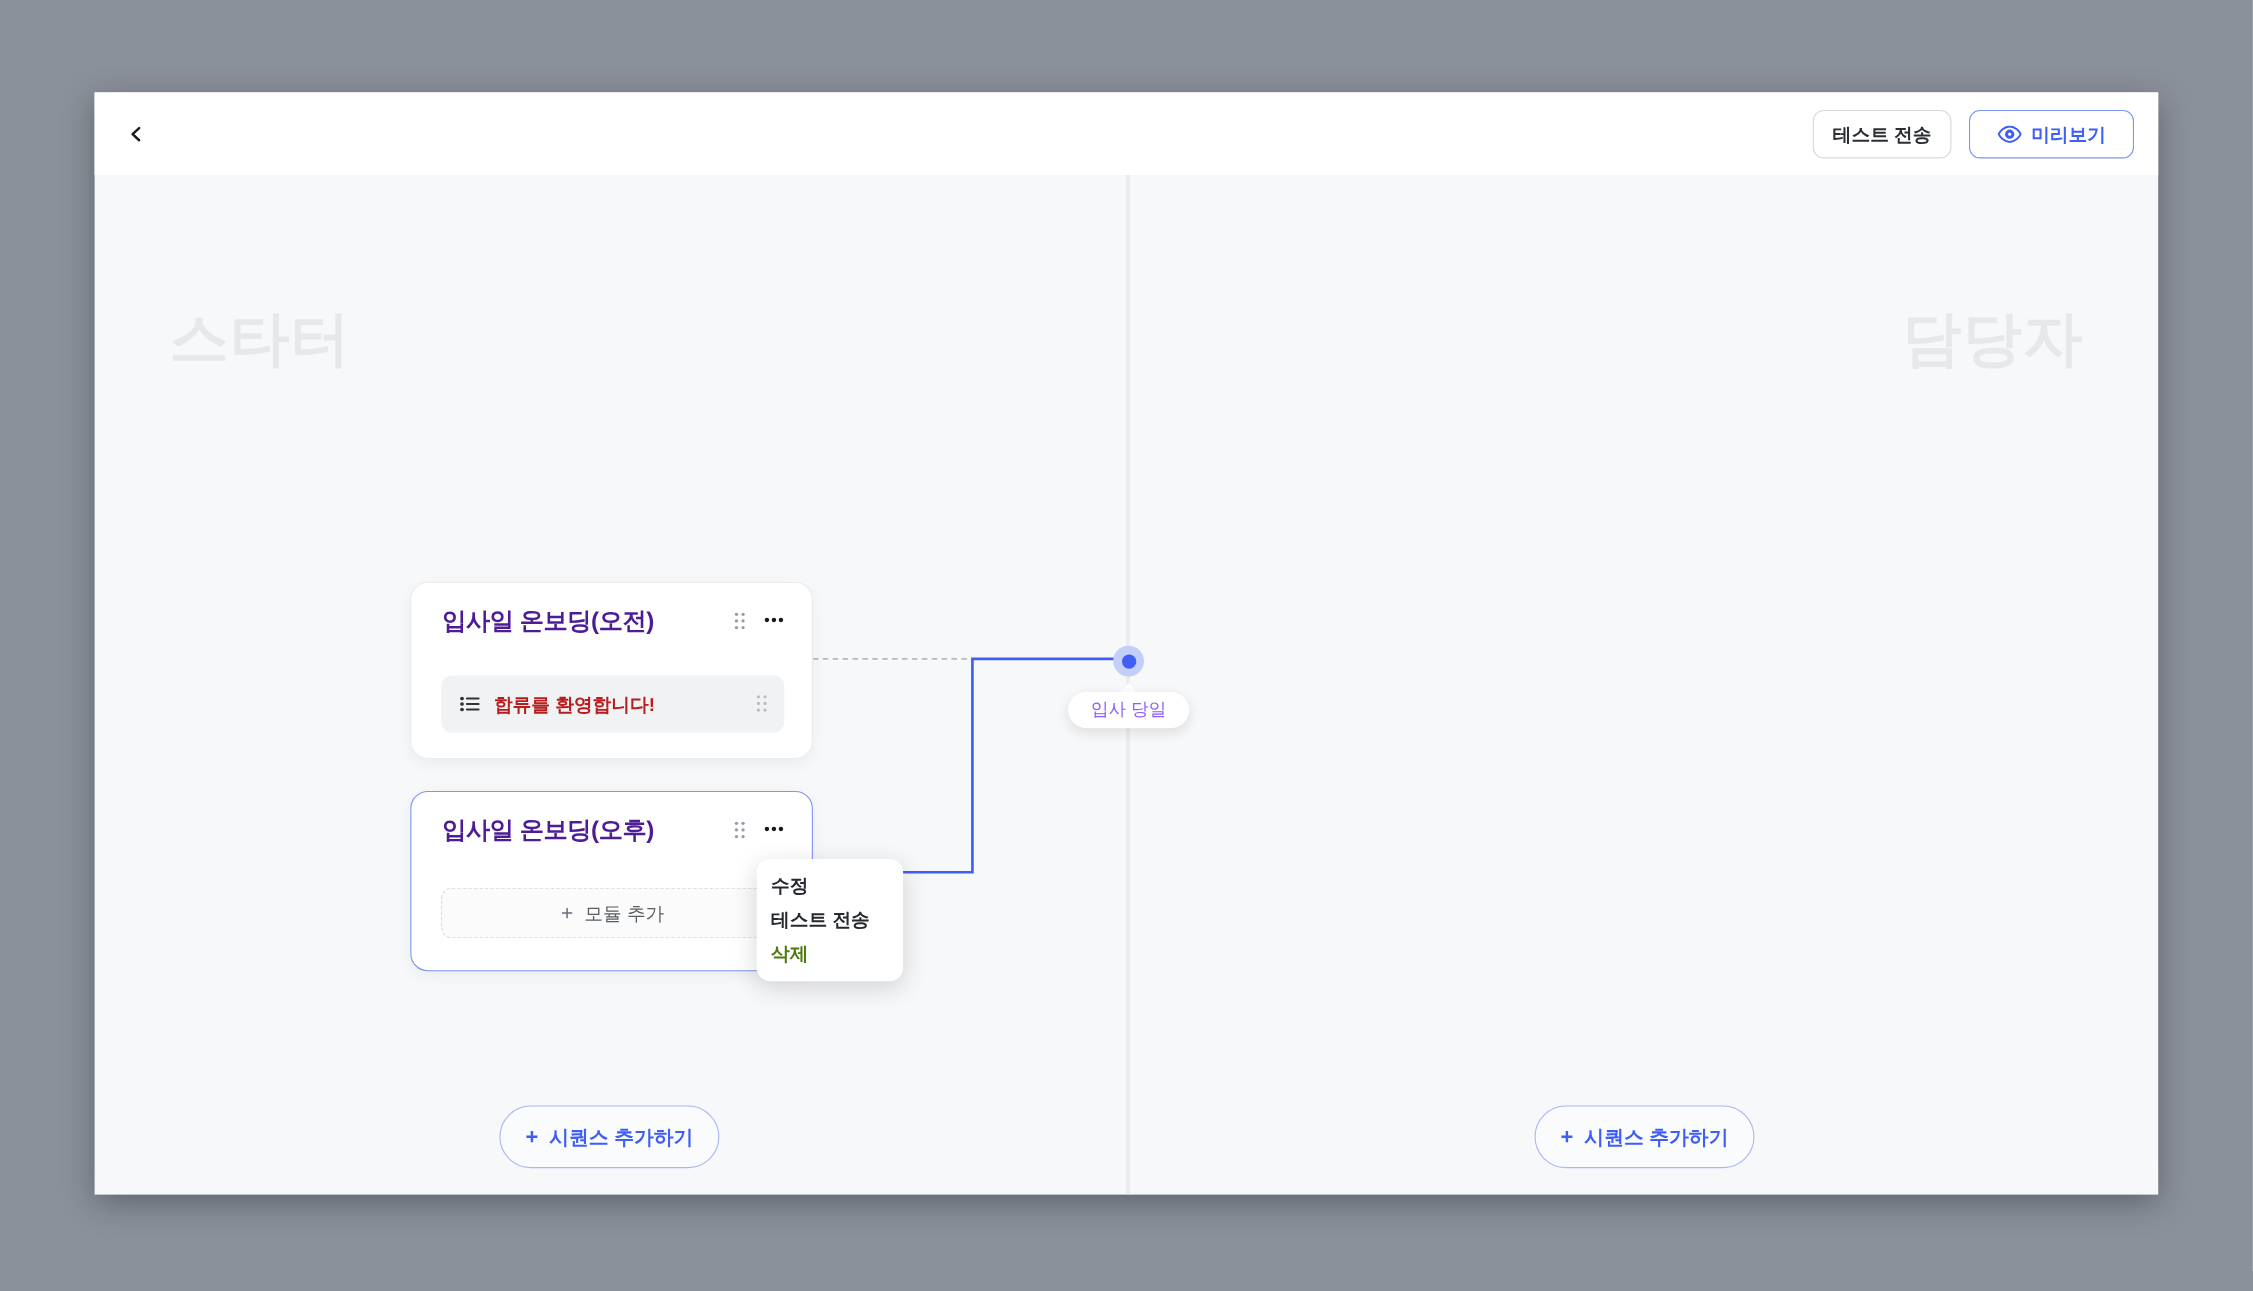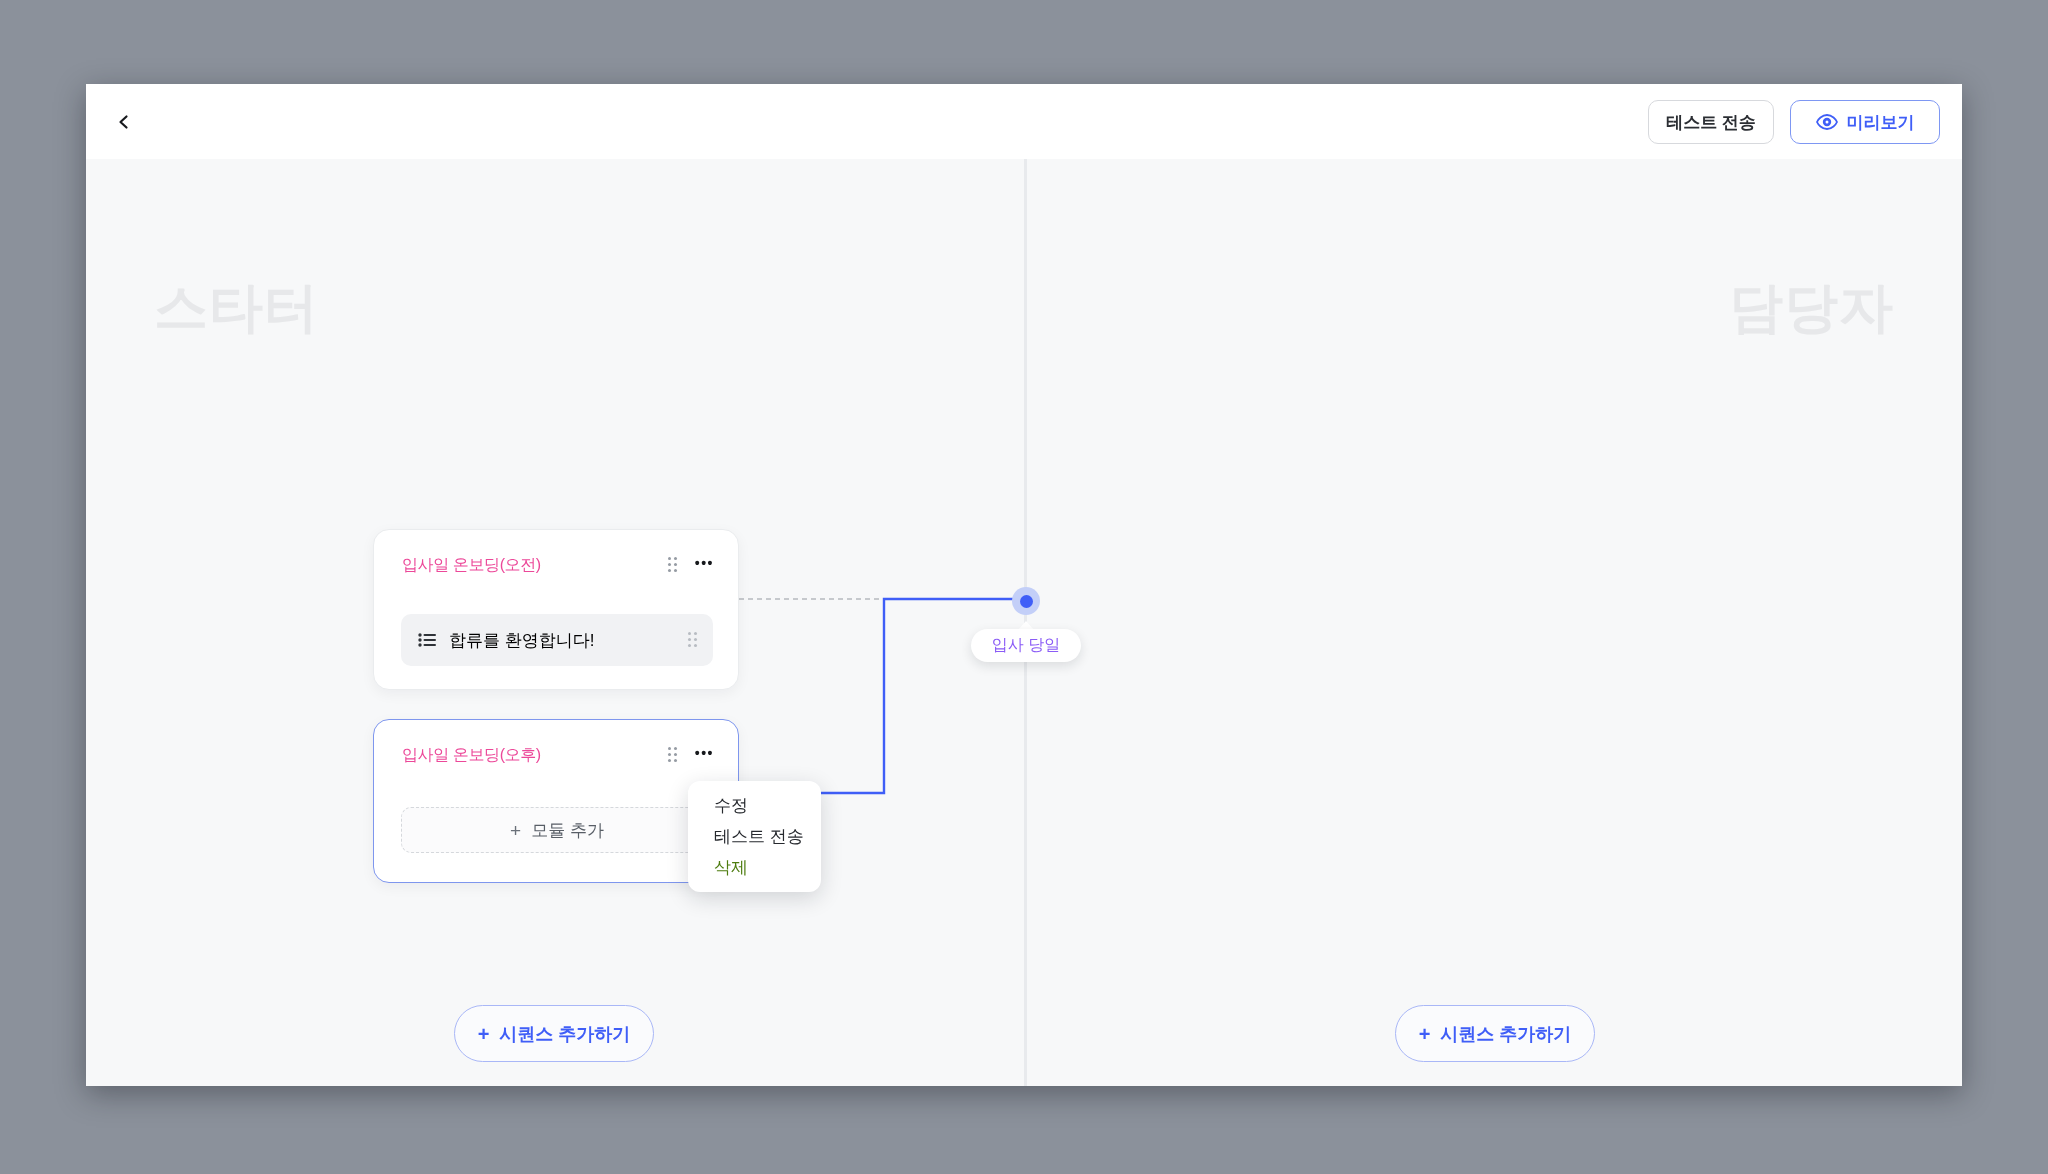--- a/index.html
+++ b/index.html
@@ -49,40 +49,40 @@
     position:absolute; left:287px; width:366px; background:#ffffff;
     border:1px solid #eaecee; border-radius:16px;
     box-shadow:0 4px 14px rgba(23,28,38,.05);
   }
   .card1 { top:370px; height:161px; }
   .card2 { top:560px; height:164px; border:1.5px solid #7e96ee; }
   .card-head {
     position:absolute; left:28px; right:24px; top:20px; height:30px;
     display:flex; align-items:center;
   }
-  .card-title { font-size:16px; font-weight:400; color:#ec4899; letter-spacing:-.4px; flex:1; white-space:nowrap; }
+  .card-title { font-size:22px; font-weight:700; color:#4c1d95; letter-spacing:-.4px; flex:1; white-space:nowrap; }
   .dots6 {
     position:relative; width:11px; height:17px; margin-right:16px; cursor:grab; flex:none;
   }
   .dots6 i {
     position:absolute; left:0; top:0; width:3px; height:3px; border-radius:50%;
     background:#969ca4;
     box-shadow:6px 0 0 #969ca4, 0 6px 0 #969ca4, 6px 6px 0 #969ca4, 0 12px 0 #969ca4, 6px 12px 0 #969ca4;
   }
   .dots6.lite i { background:#b8bcc2; box-shadow:6px 0 0 #b8bcc2, 0 6px 0 #b8bcc2, 6px 6px 0 #b8bcc2, 0 12px 0 #b8bcc2, 6px 12px 0 #b8bcc2; }
   .ellipsis-btn {
     font-size:14px; letter-spacing:1.5px; color:#17191d; font-weight:700;
     cursor:pointer; line-height:1; padding:4px 0 8px; flex:none;
   }
   .module-row {
     position:absolute; left:27px; top:84px; width:312px; height:52px;
     background:#f1f2f4; border-radius:10px;
     display:flex; align-items:center; padding:0 14px 0 16px; gap:12px;
   }
-  .module-label { flex:1; font-size:17px; color:#000000; font-weight:400; white-space:nowrap; }
+  .module-label { flex:1; font-size:17px; color:#b91c1c; font-weight:700; white-space:nowrap; }
   .add-module-btn {
     position:absolute; left:27px; top:87px; width:312px; height:46px;
     border:1px dashed #d5d8dc; border-radius:10px; background:#fbfbfc;
     display:flex; align-items:center; justify-content:center; gap:10px;
     font-size:17px; color:#585e66; cursor:pointer;
   }
   .plus-glyph { font-size:19px; color:#6a7079; line-height:1; }
   
   .node-halo {
     position:absolute; left:926px; top:428px; width:28px; height:28px; border-radius:50%;
@@ -100,22 +100,22 @@
     border-left:8px solid transparent; border-right:8px solid transparent;
     border-bottom:9px solid #ffffff;
   }
   
   .ctx-menu {
     position:absolute; left:602px; top:622px; width:133px;
     background:#ffffff; border-radius:12px; box-shadow:0 6px 22px rgba(20,25,35,.16);
     padding:9px 0; z-index:5;
   }
   .ctx-item {
-    height:31px; display:flex; align-items:center; padding:0 26px;
-    font-size:17px; color:#26292e; cursor:pointer; white-space:nowrap;
+    height:31px; display:flex; align-items:center; padding:0 13px;
+    font-size:17px; color:#26292e; cursor:pointer; white-space:nowrap;font-weight:bold;
   }
   .ctx-item.danger { color:#4d7c0f; }
   
   .seq-btn {
     position:absolute; top:846px; width:200px; height:57px; border-radius:999px;
     border:1px solid #a9b7f7; background:#fafbfd;
     display:flex; align-items:center; justify-content:center; gap:10px;
     font-size:18px; color:#3f5ef7; font-weight:600; cursor:pointer; white-space:nowrap;
   }
   .seq-left { left:368px; } .seq-right { left:1309px; }

